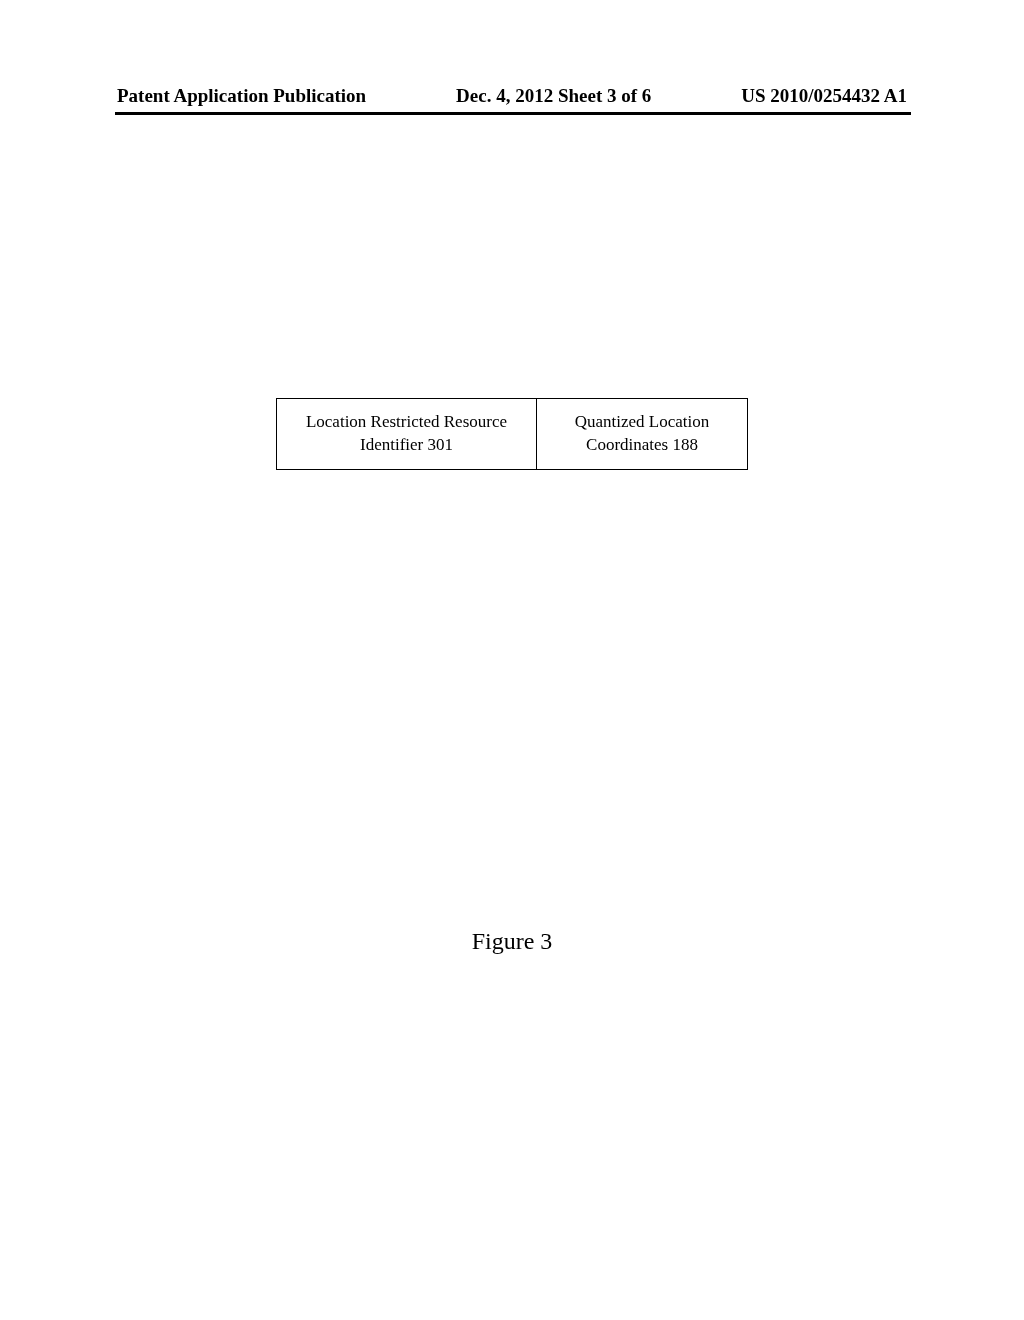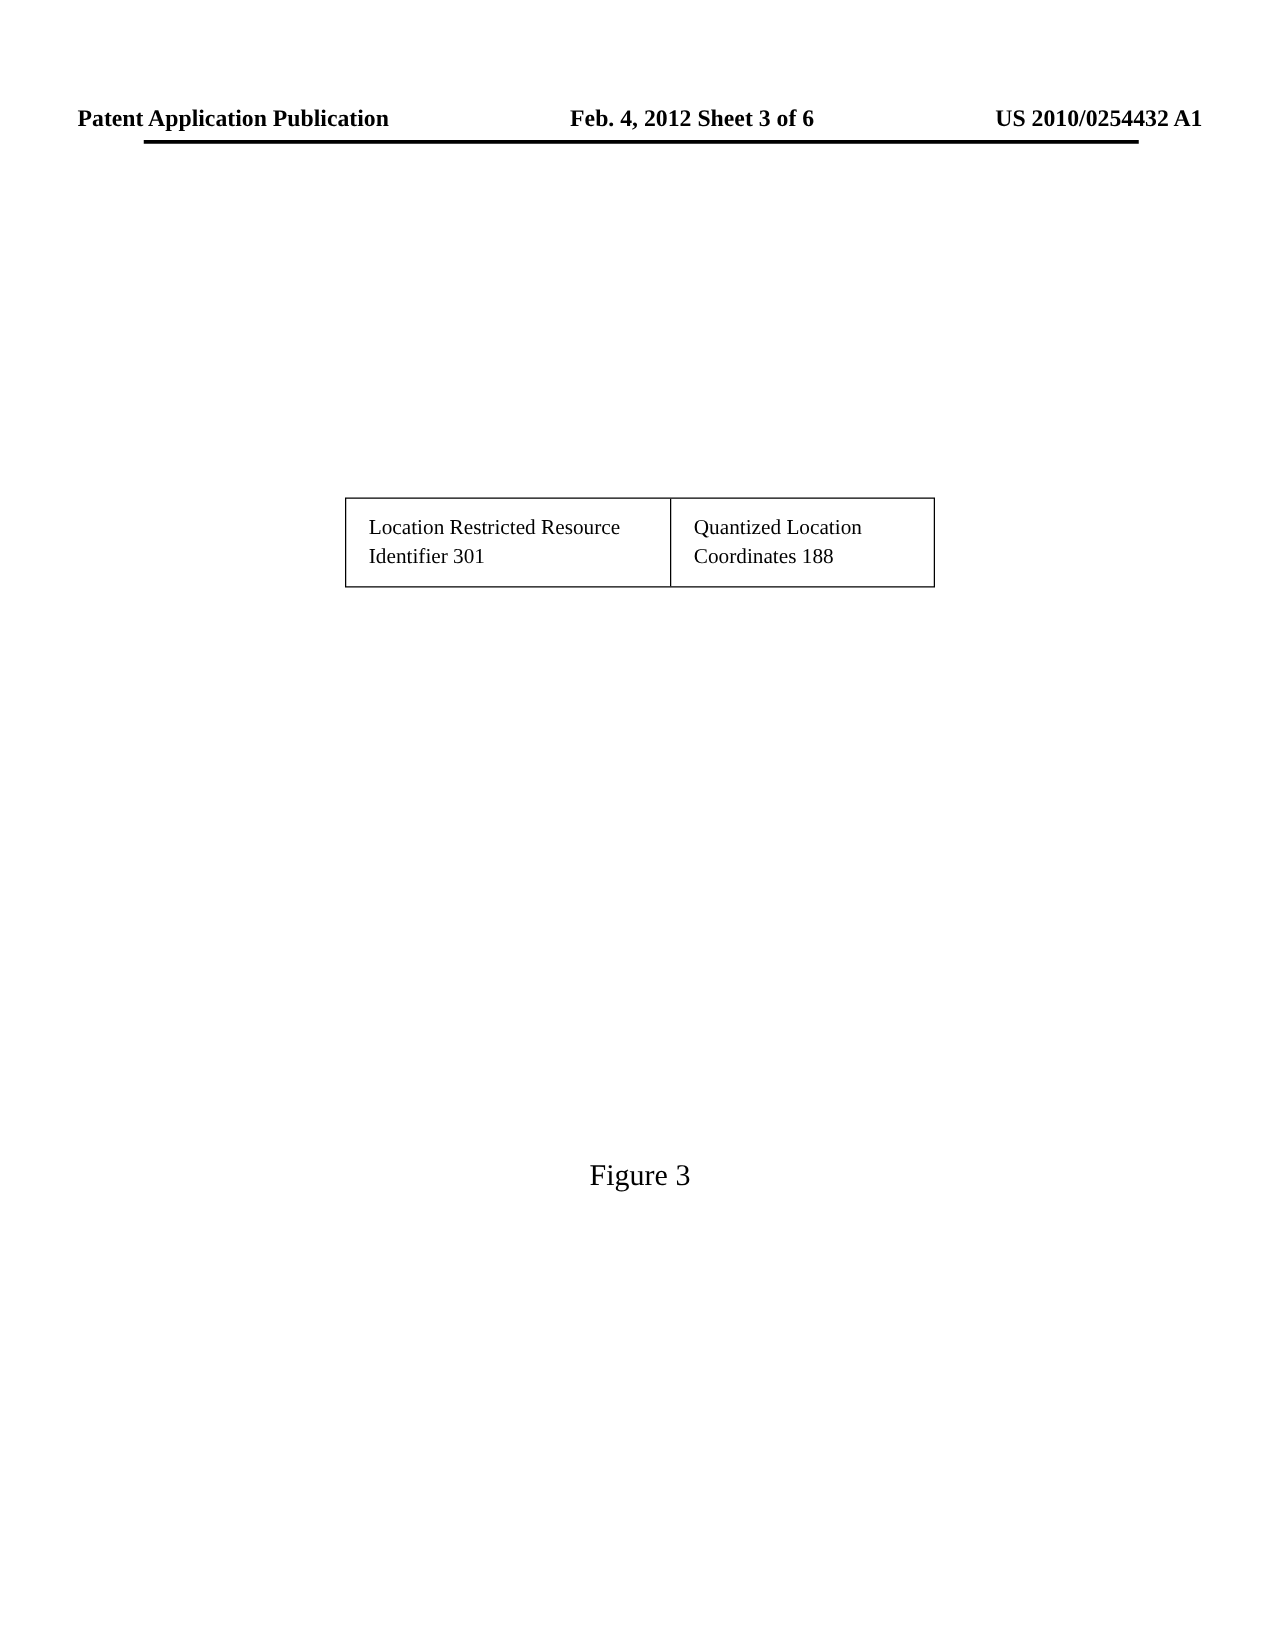--- a/index.html
+++ b/index.html
@@ -12,21 +12,21 @@
       height: 1320px;
       background: #ffffff;
       font-family: "Times New Roman", Times, serif;
       position: relative;
     }
     .header {
       position: absolute;
       top: 85px;
       left: 0;
       width: 100%;
-      padding: 0 62px;
+      padding: 0 117px;
       display: flex;
       justify-content: space-between;
       font-size: 19px;
     }
     .header-left {
       font-weight: bold;
     }
     .header-center {
       font-weight: bold;
     }
@@ -44,21 +44,21 @@
     .table-container {
       position: absolute;
       top: 398px;
       left: 50%;
       transform: translateX(-50%);
       display: flex;
       border: 1px solid #000;
     }
     .table-cell {
       padding: 12px 18px;
-      text-align: left;
+      text-align: center;
       font-size: 17px;
       line-height: 1.35;
       border-right: 1px solid #000;
     }
     .table-cell:last-child {
       border-right: none;
     }
     .cell-1 {
       width: 260px;
     }
@@ -74,21 +74,21 @@
       left: 50%;
       transform: translateX(-50%);
       font-size: 24px;
     }
   </style>
 </head>
 <body>
 
 <div class="header">
   <span class="header-left">Patent Application Publication</span>
-  <span class="header-center">Feb. 4, 2012   Sheet 3 of 6</span>
+  <span class="header-center">Dec. 4, 2012   Sheet 3 of 6</span>
   <span class="header-right">US 2010/0254432 A1</span>
 </div>
 
 <div class="header-divider"></div>
 
 <div class="table-container">
   <div class="table-cell cell-1">
     <span>Location Restricted Resource</span><br>
     <span>Identifier 301</span>
   </div>

